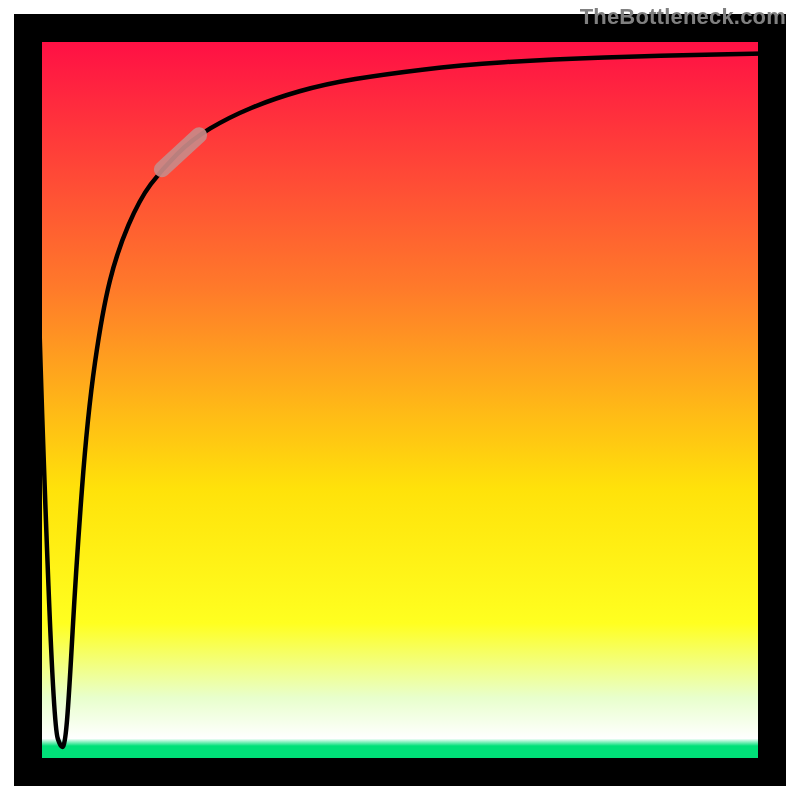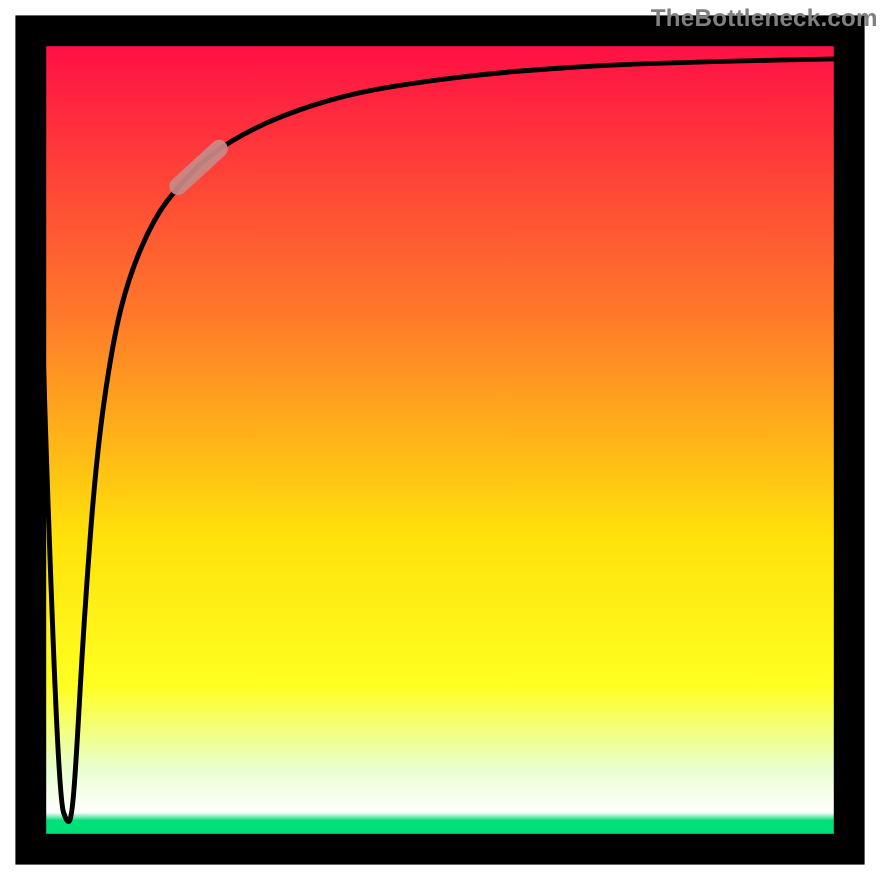--- a/index.html
+++ b/index.html
@@ -11,21 +11,21 @@
     font-family: Arial, Helvetica, sans-serif;
   }
   .stage {
     position: relative;
     width: 800px;
     height: 800px;
   }
   .watermark {
     position: absolute;
     top: 4px;
-    right: 2px;
+    right: 14px;
     font-size: 22px;
     font-weight: 600;
     color: #808080;
     letter-spacing: 0.2px;
     user-select: none;
   }
   svg { display: block; }
 </style>
 </head>
 <body>

